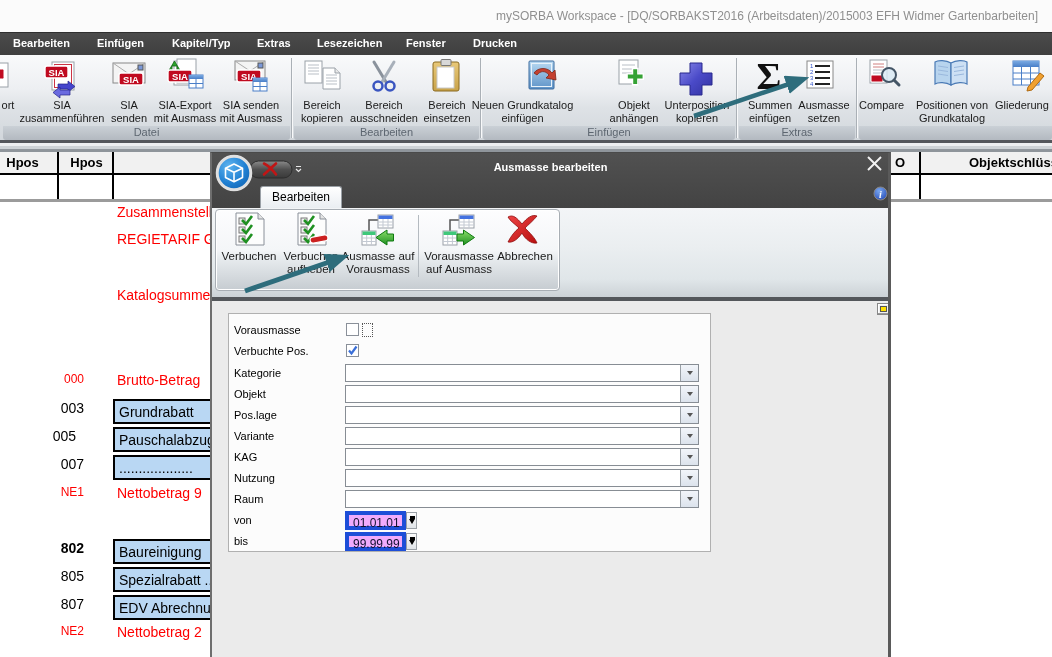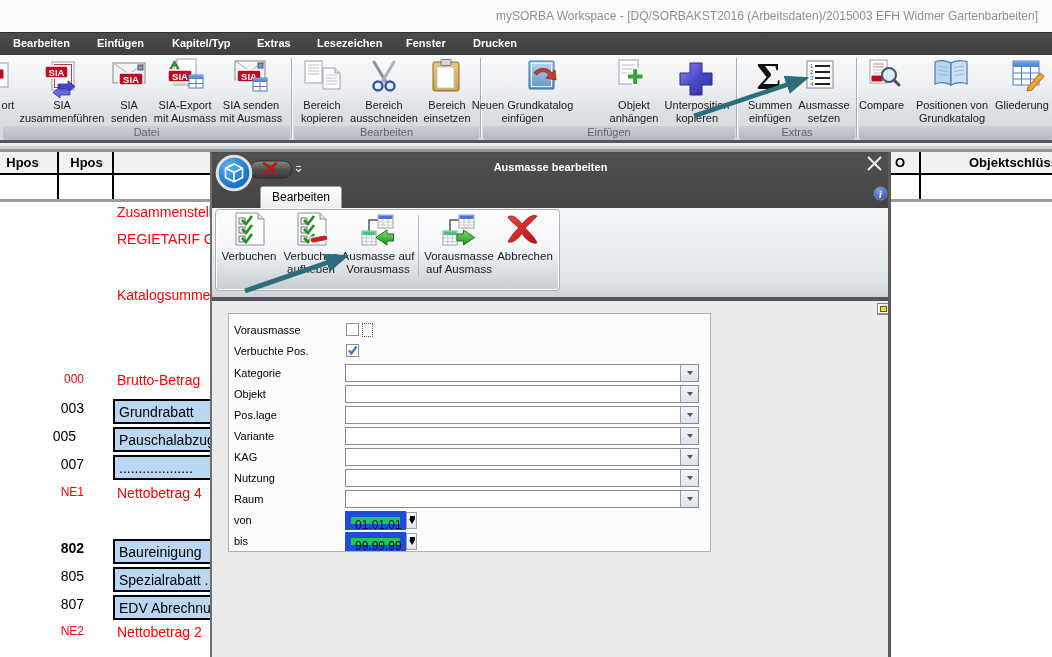--- a/index.html
+++ b/index.html
@@ -54,21 +54,21 @@
   #dline{left:0;top:144px;width:677px;height:3.5px;background:#54575b;}
   
   #fpanel{left:16px;top:160px;width:483px;height:239px;background:#fcfcfc;
     border:1px solid #b0b0b0;box-sizing:border-box;}
   .flabel{left:5px;font-size:11px;color:#000;white-space:nowrap;}
   .combo{left:116px;width:354px;height:18px;background:#fff;border:1px solid #878d94;box-sizing:border-box;}
   .cbtn{position:absolute;right:0;top:0;width:17px;height:16px;
     background:linear-gradient(#f2f5fa,#dce3ec);border-left:1px solid #9aa0a6;}
   .carr{position:absolute;right:5px;top:6px;width:0;height:0;
     border-left:3.5px solid transparent;border-right:3.5px solid transparent;border-top:4px solid #555;}
-  .datef{left:116px;width:61px;height:19px;background:#22c55e;border:6px solid #1d4ed8;
+  .datef{left:116px;width:61px;height:19px;background:#f0abfc;border:4px solid #1d4ed8;
     box-sizing:border-box;font-size:12px;color:#101030;line-height:17px;padding-left:4px;}
   .chk{left:117px;width:13px;height:13px;background:#fff;border:1px solid #8a9099;box-sizing:border-box;}
   .spinb{left:177px;width:11px;height:17px;background:linear-gradient(#fcfcfc,#e0e4e8);
     border:1px solid #9aa0a6;box-sizing:border-box;}
   .spinb:before{content:"";position:absolute;left:3px;top:3px;width:5px;height:2.5px;background:#000;}
   .spinb:after{content:"";position:absolute;left:1.5px;top:6px;width:0;height:0;
     border-left:3.5px solid transparent;border-right:3.5px solid transparent;border-top:5px solid #000;}
 </style>
 </head>
 <body>
@@ -326,21 +326,21 @@
   <div class="abs red" style="left:117px;top:287px;">Katalogsumme</div>
   <div class="abs rednum" style="left:40px;top:372px;">000</div>
   <div class="abs red" style="left:117px;top:372px;">Brutto-Betrag</div>
   <div class="abs num" style="left:40px;top:400px;">003</div>
   <div class="abs bluebox" style="top:399px;">Grundrabatt</div>
   <div class="abs num" style="left:32px;top:428px;">005</div>
   <div class="abs bluebox" style="top:427px;">Pauschalabzug</div>
   <div class="abs num" style="left:40px;top:456px;">007</div>
   <div class="abs bluebox" style="top:455px;">...................</div>
   <div class="abs rednum" style="left:40px;top:485px;">NE1</div>
-  <div class="abs red" style="left:117px;top:485px;">Nettobetrag 4</div>
+  <div class="abs red" style="left:117px;top:485px;">Nettobetrag 9</div>
   <div class="abs num" style="left:40px;top:540px;font-weight:bold;">802</div>
   <div class="abs bluebox" style="top:539px;">Baureinigung</div>
   <div class="abs num" style="left:40px;top:568px;">805</div>
   <div class="abs bluebox" style="top:567px;">Spezialrabatt ...</div>
   <div class="abs num" style="left:40px;top:596px;">807</div>
   <div class="abs bluebox" style="top:595px;">EDV Abrechnung</div>
   <div class="abs rednum" style="left:40px;top:624px;">NE2</div>
   <div class="abs red" style="left:117px;top:624px;">Nettobetrag 2</div>
 
   <svg class="abs" style="left:0;top:0;pointer-events:none;" width="1052" height="657" id="arrowsvg">

